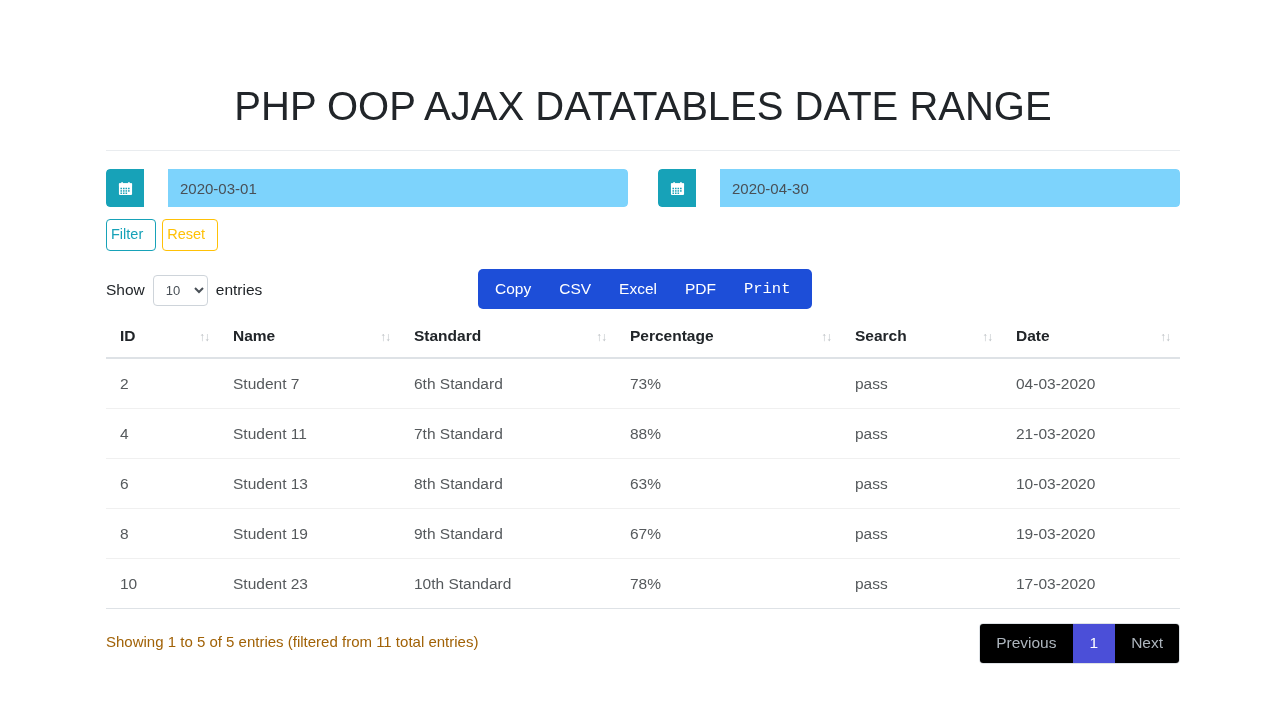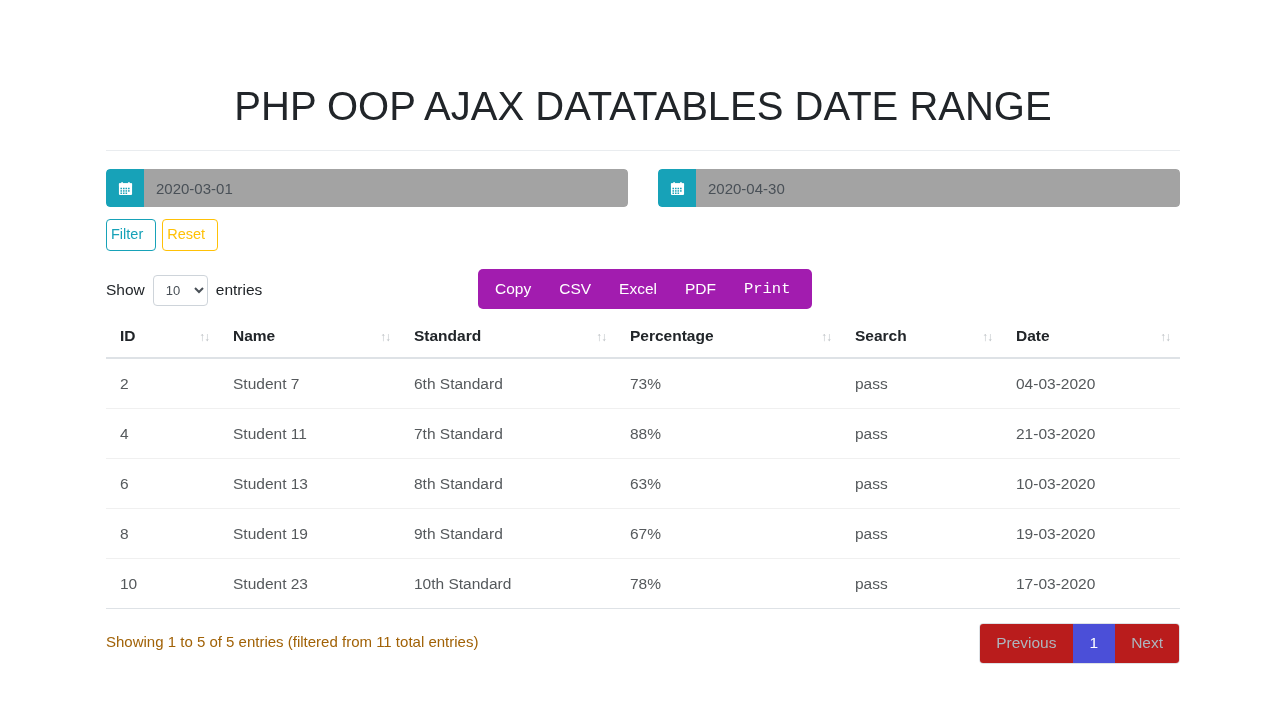--- a/index.html
+++ b/index.html
@@ -67,28 +67,29 @@
     background: #17a2b8;
     display: flex;
     align-items: center;
     justify-content: center;
     color: #ffffff;
     border-radius: 4px 0 0 4px;
   }
   .input-group-icon svg { display: block; }
   .date-field {
     flex: 1;
-    background: #a3a3a3;
+    background: #7dd3fc;
     border: none;
     border-radius: 0 4px 4px 0;
     padding: 12px 12px;
     font-size: 15px;
     color: #495057;
     font-family: "Liberation Sans", sans-serif;
     outline: none;
+    margin-left: 24px;
   }
 
   
   .btnrow {
     margin-top: 12px;
     display: flex;
     gap: 6px;
   }
   .btn-outline {
     font-family: "Liberation Sans", sans-serif;
@@ -135,21 +136,21 @@
     border-radius: 4px;
     background: #ffffff;
     padding: 0 4px 0 8px;
     outline: none;
   }
 
   .dt-buttons {
     position: absolute;
     left: 372px;
     top: 0;
-    background: #a21caf;
+    background: #1d4ed8;
     border-radius: 5px;
     display: flex;
     padding: 0;
     height: 40px;
     align-items: stretch;
   }
   .dt-button {
     background: transparent;
     border: none;
     color: #ffffff;
@@ -270,21 +271,21 @@
     display: flex;
     border: 1px solid #dee2e6;
     border-radius: 4px;
     overflow: hidden;
     background: #ffffff;
   }
   .page-link {
     font-size: 15.5px;
     font-family: "Liberation Sans", sans-serif;
     padding: 9px 16px 10px 16px;
-    background: #b91c1c;
+    background: #000000;
     color: #adb5bd;
     border: none;
     cursor: default;
     line-height: 1.3;
     white-space: nowrap;
   }
   .page-link.active {
     background: #4b4fd8;
     color: #ffffff;
     cursor: pointer;

